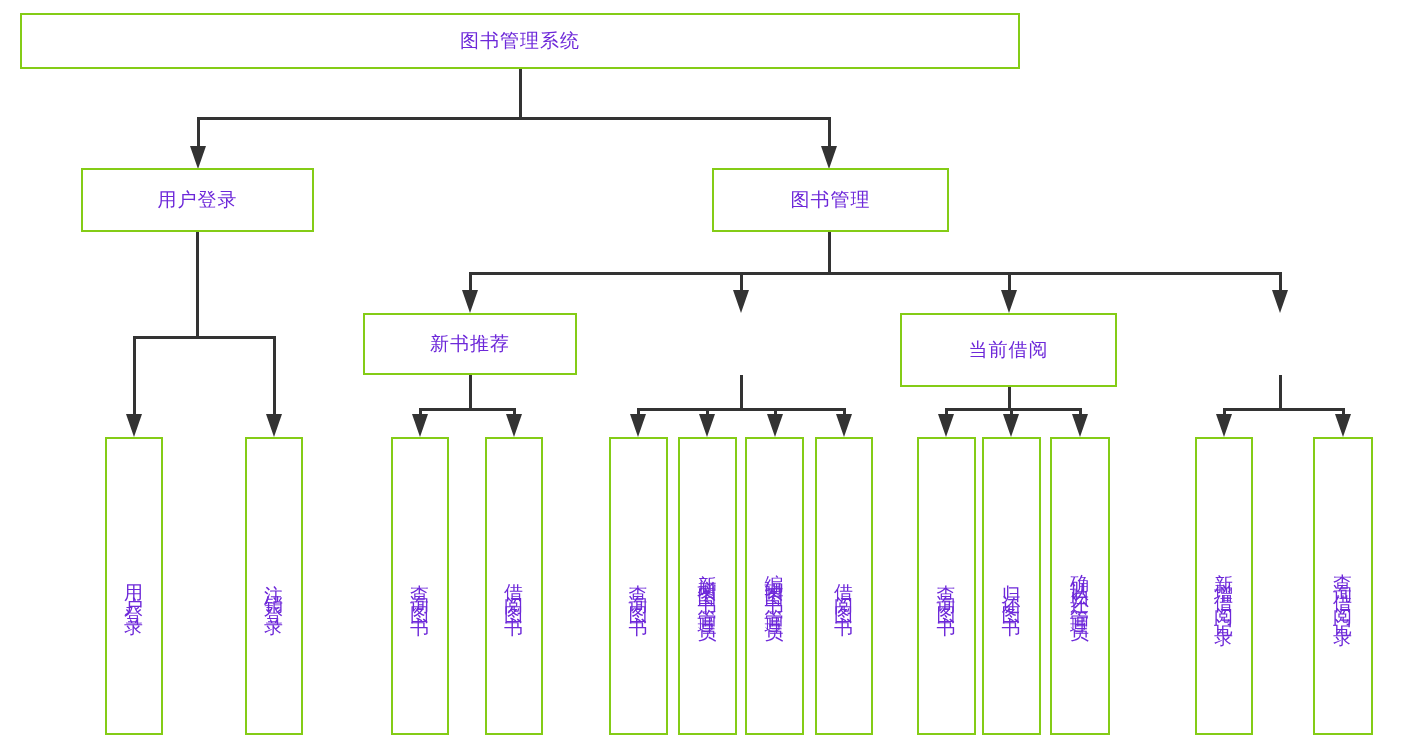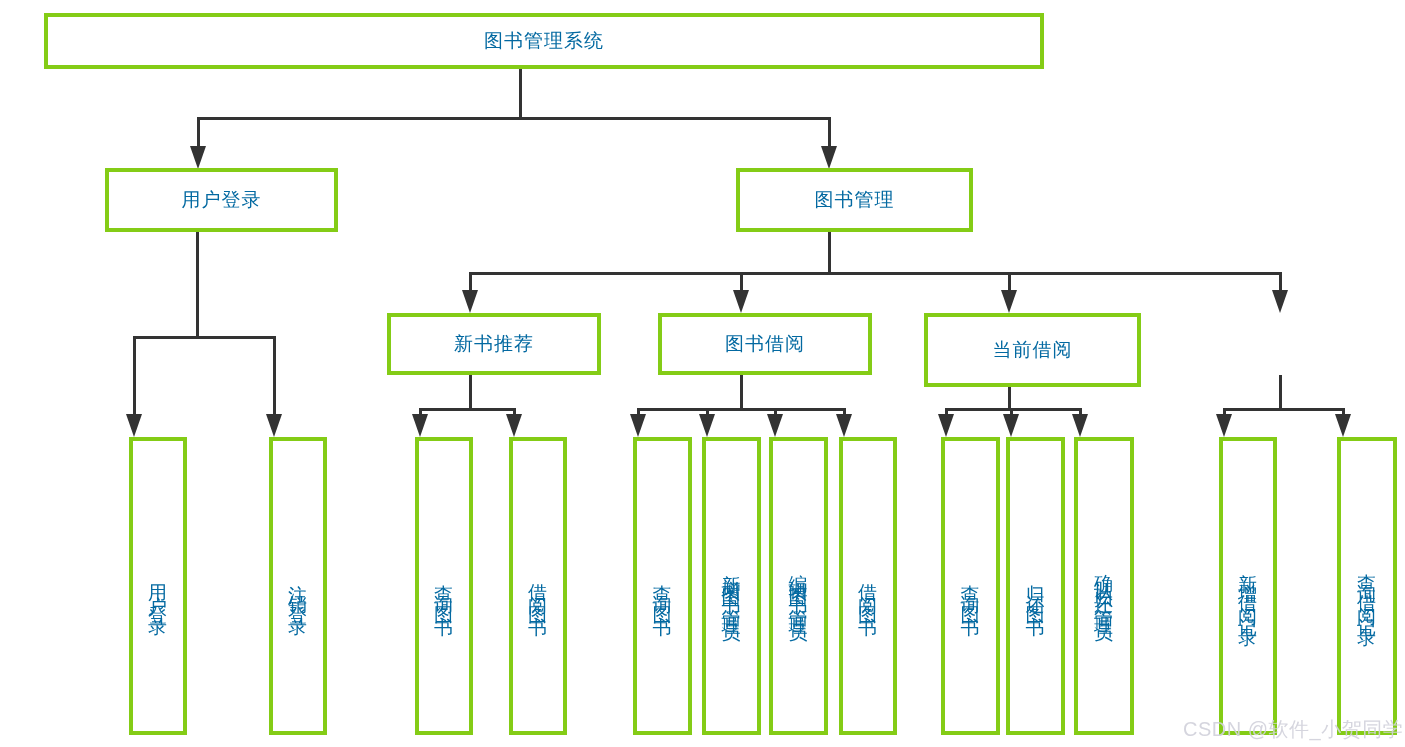--- a/index.html
+++ b/index.html
@@ -8,28 +8,27 @@
     width:1405px;height:747px;
     background:#ffffff;
     font-family:"Liberation Sans","DejaVu Sans",sans-serif;
     color:#262626;
     overflow:hidden;
   }
   .box{
     position:absolute;
     box-sizing:border-box;
     background:#ffffff;
-    border:4px solid #84cc16;
+    border:2px solid #84cc16;
     display:flex;
     align-items:center;
     justify-content:center;
     font-size:19px;
-    color:#0369a1;
+    color:#6d28d9;
     z-index:2;
-    margin-left:24px;
   }
   .box.h{letter-spacing:1px;}
   .box.v{
     writing-mode:vertical-rl;
     text-orientation:mixed;
     letter-spacing:11px;
     line-height:1;
     padding-top:10px;
   }
   .box.v.long{letter-spacing:7px;padding-top:8px;}
@@ -55,21 +54,20 @@
 <body>
 
 <div class="canvas">
 
   <div class="box h" style="left:20px;top:13px;width:1000px;height:56px">图书管理系统</div>
 
   <div class="box h" style="left:81px;top:168px;width:233px;height:64px">用户登录</div>
   <div class="box h" style="left:712px;top:168px;width:237px;height:64px">图书管理</div>
 
   <div class="box h" style="left:363px;top:313px;width:214px;height:62px">新书推荐</div>
-  <div class="box h" style="left:634px;top:313px;width:214px;height:62px">图书借阅</div>
   <div class="box h" style="left:900px;top:313px;width:217px;height:74px">当前借阅</div>
 
   <div class="box v" style="left:105px;top:437px;width:58px;height:298px">用户登录</div>
   <div class="box v" style="left:245px;top:437px;width:58px;height:298px">注销登录</div>
 
   <div class="box v" style="left:391px;top:437px;width:58px;height:298px">查询图书</div>
   <div class="box v" style="left:485px;top:437px;width:58px;height:298px">借阅图书</div>
 
   <div class="box v" style="left:609px;top:437px;width:59px;height:298px">查询图书</div>
   <div class="box v long" style="left:678px;top:437px;width:59px;height:298px">新增图书（管理员）</div>
@@ -135,15 +133,14 @@
   <div class="vline" style="left:1079px;top:408px;height:8px"></div>
   <div class="arrow" style="left:1072px;top:414px"></div>
 
   <div class="vline" style="left:1279px;top:375px;height:33px"></div>
   <div class="hline" style="left:1223px;top:408px;width:122px"></div>
   <div class="vline" style="left:1223px;top:408px;height:8px"></div>
   <div class="arrow" style="left:1216px;top:414px"></div>
   <div class="vline" style="left:1342px;top:408px;height:8px"></div>
   <div class="arrow" style="left:1335px;top:414px"></div>
 
-  <div class="watermark">CSDN @软件_小贺同学</div>
 
 </div>
 
 </body></html>

